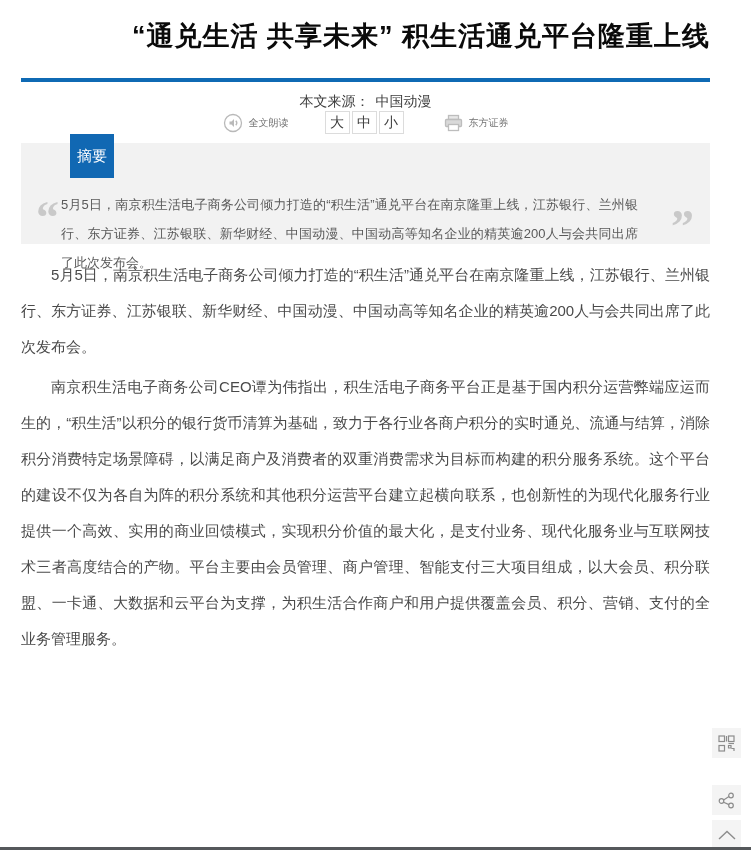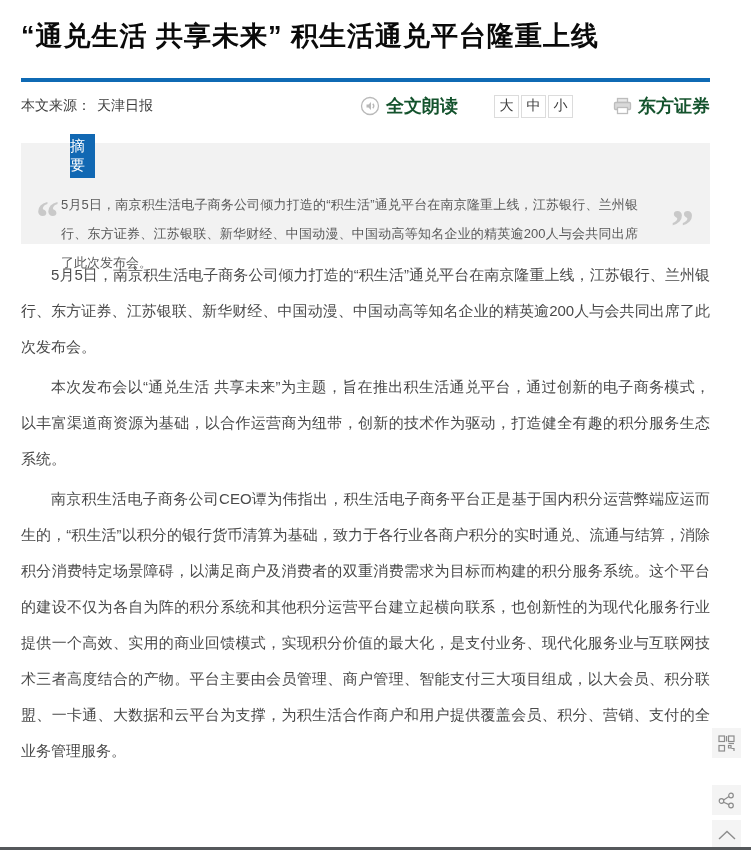--- a/index.html
+++ b/index.html
@@ -8,53 +8,53 @@
     background:#ffffff;
     font-family:"Liberation Sans","DejaVu Sans",sans-serif;
     position:relative;
     overflow:hidden;
     color:#4a4a4a;
   }
   .container{width:689px;margin-left:21px;position:relative;}
   
   .page-title{
     margin:0;padding-top:17px;
-    text-align:left;
+    text-align:right;
     font-size:27px;font-weight:bold;color:#0a0a0a;
     letter-spacing:1px;line-height:38px;
   }
   .blue-divider{height:4px;background:#0f6ab4;margin-top:23px;}
   
   .meta-row{
     margin-top:11px;height:26px;
     display:flex;align-items:center;justify-content:space-between;
-    font-size:14px;color:#3d3d3d;
+    font-size:14px;color:#3d3d3d;flex-direction:column;
   }
   .meta-left{display:flex;align-items:center;}
   .meta-right{display:flex;align-items:center;}
   .source-label{color:#3d3d3d;}
   .source-value{margin-left:6px;color:#3d3d3d;}
   .tool-btn{display:flex;align-items:center;cursor:pointer;background:none;border:none;
-    font-size:18px;color:#14532d;padding:0;font-family:inherit;font-weight:bold;}
+    font-size:10px;color:#737373;padding:0;font-family:inherit;}
   .tool-btn .ticon{margin-right:6px;display:inline-flex;}
   .size-group{display:flex;margin-left:34px;margin-right:40px;}
   .size-btn{
     width:25px;height:23px;margin-left:2px;
     border:1px solid #dcdcdc;background:#fff;
     display:flex;align-items:center;justify-content:center;
     font-size:14px;color:#3d3d3d;cursor:pointer;font-family:inherit;padding:0;
   }
   
   .summary-box{
     margin-top:24px;position:relative;
     background:#f2f2f2;height:101px;
   }
   .summary-badge{
     position:absolute;top:-9px;left:49px;
-    width:25px;height:44px;
+    width:44px;height:44px;
     background:#1168b3;color:#ffffff;
     display:flex;align-items:center;justify-content:center;
     font-size:15px;
   }
   .quote-mark{
     position:absolute;
     font-family:"Liberation Serif","DejaVu Serif",serif;
     font-size:46px;color:#c9c9c9;font-weight:bold;line-height:1;
   }
   .quote-open{left:15px;top:52px;}
@@ -91,21 +91,21 @@
 
 <div class="container">
 
   <h1 class="page-title">“通兑生活 共享未来” 积生活通兑平台隆重上线</h1>
 
   <div class="blue-divider"></div>
 
   <div class="meta-row">
     <div class="meta-left">
       <span class="source-label">本文来源：</span>
-      <span class="source-value">天津日报</span>
+      <span class="source-value">中国动漫</span>
     </div>
     <div class="meta-right">
       <button class="tool-btn">
         <span class="ticon">
           <svg width="20" height="20" viewBox="0 0 20 20" fill="none" stroke="#b9b9b9" stroke-width="1.3">
             <circle cx="10" cy="10" r="8.5"></circle>
             <path d="M6.5 8.5 h2 l2.5-2.5 v8 l-2.5-2.5 h-2 z" fill="#b9b9b9" stroke="none"></path>
             <path d="M12.8 7.8 a3.2 3.2 0 0 1 0 4.4" stroke="#b9b9b9"></path>
           </svg>
         </span>
@@ -131,21 +131,20 @@
 
   <div class="summary-box">
     <div class="summary-badge">摘要</div>
     <span class="quote-mark quote-open">“</span>
     <div class="summary-text">5月5日，南京积生活电子商务公司倾力打造的“积生活”通兑平台在南京隆重上线，江苏银行、兰州银行、东方证券、江苏银联、新华财经、中国动漫、中国动高等知名企业的精英逾200人与会共同出席了此次发布会。</div>
     <span class="quote-mark quote-close">”</span>
   </div>
 
   <div class="article">
     <p>5月5日，南京积生活电子商务公司倾力打造的“积生活”通兑平台在南京隆重上线，江苏银行、兰州银行、东方证券、江苏银联、新华财经、中国动漫、中国动高等知名企业的精英逾200人与会共同出席了此次发布会。</p>
-    <p>本次发布会以“通兑生活 共享未来”为主题，旨在推出积生活通兑平台，通过创新的电子商务模式，以丰富渠道商资源为基础，以合作运营商为纽带，创新的技术作为驱动，打造健全有趣的积分服务生态系统。</p>
     <p>南京积生活电子商务公司CEO谭为伟指出，积生活电子商务平台正是基于国内积分运营弊端应运而生的，“积生活”以积分的银行货币清算为基础，致力于各行业各商户积分的实时通兑、流通与结算，消除积分消费特定场景障碍，以满足商户及消费者的双重消费需求为目标而构建的积分服务系统。这个平台的建设不仅为各自为阵的积分系统和其他积分运营平台建立起横向联系，也创新性的为现代化服务行业提供一个高效、实用的商业回馈模式，实现积分价值的最大化，是支付业务、现代化服务业与互联网技术三者高度结合的产物。平台主要由会员管理、商户管理、智能支付三大项目组成，以大会员、积分联盟、一卡通、大数据和云平台为支撑，为积生活合作商户和用户提供覆盖会员、积分、营销、支付的全业务管理服务。</p>
 
   </div>
 
 </div>
 
 <button class="float-btn float-qr">
   <span>
     <svg width="17" height="17" viewBox="0 0 17 17" fill="none" stroke="#8c8c8c" stroke-width="1.2">
       <rect x="1" y="1" width="5.5" height="5.5"></rect>

